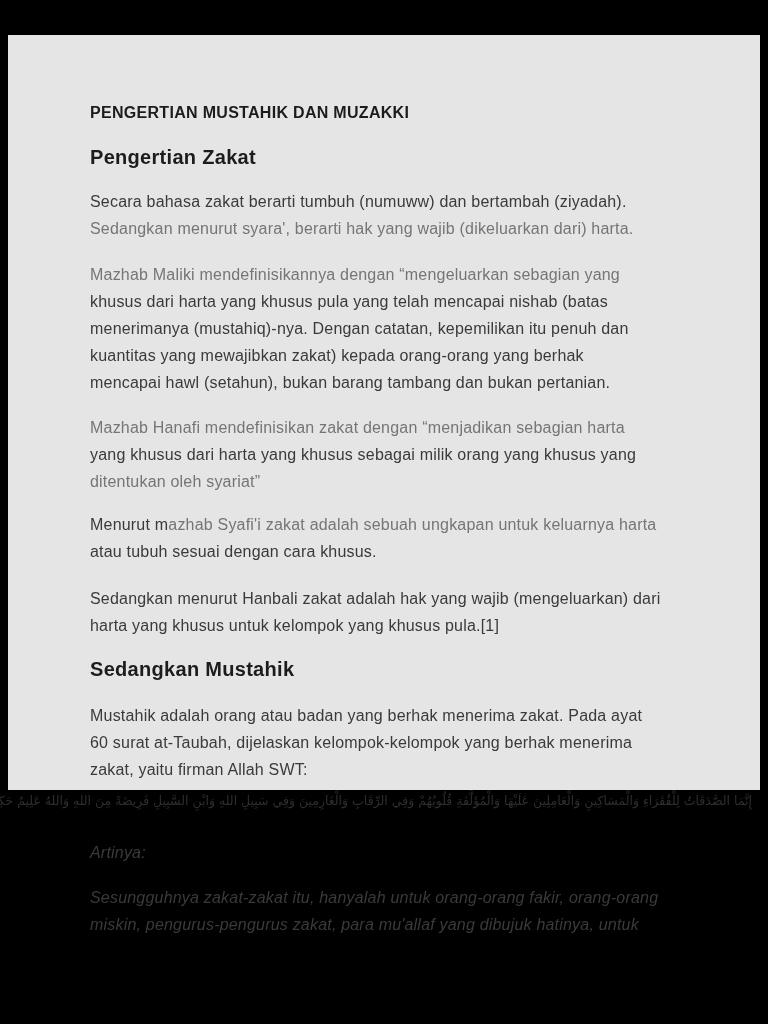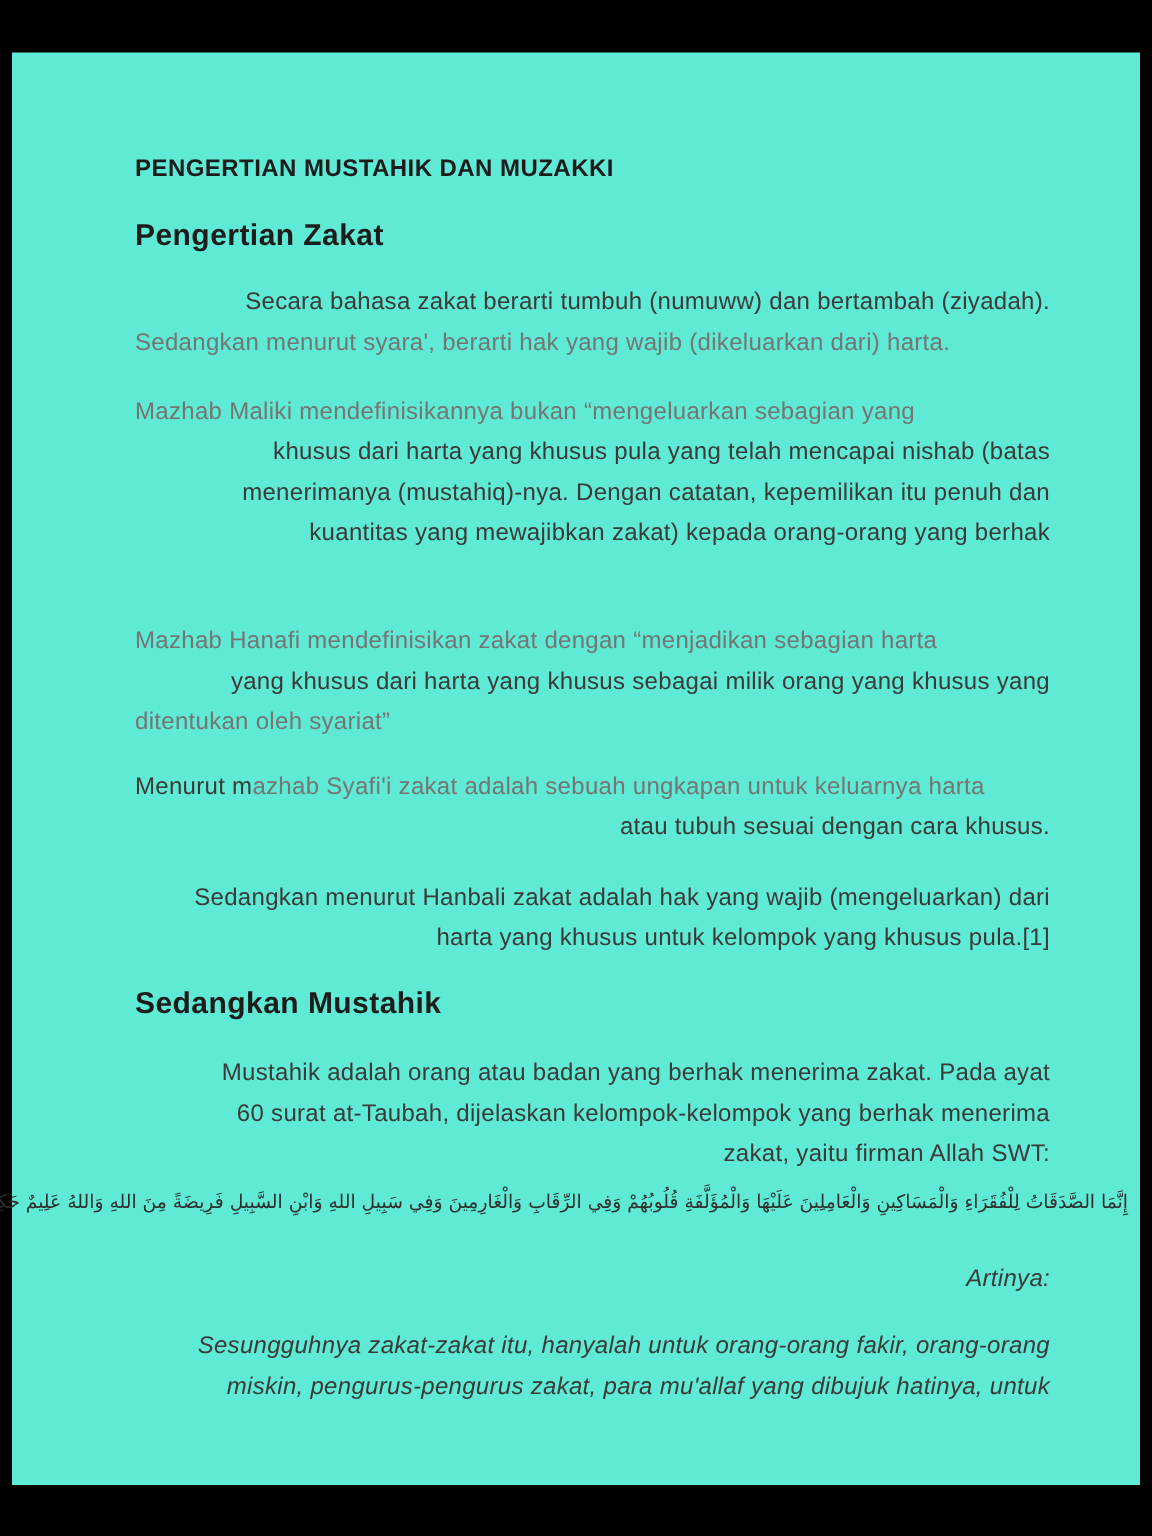--- a/index.html
+++ b/index.html
@@ -6,22 +6,22 @@
   body{
     width:768px;height:1024px;
     background:#000000;
     position:relative;
     font-family:"Liberation Sans","DejaVu Sans",sans-serif;
     overflow:hidden;
   }
   .page{
     position:absolute;
     left:8px;top:35px;
-    width:752px;height:955px;
-    background:#5eead4;
+    width:752px;height:755px;
+    background:#e5e5e5;
   }
   .blk{
     position:absolute;
     left:82px;right:60px;
     font-size:16px;
     line-height:27px;
     letter-spacing:0.2px;
     color:#3a3a3a;
   }
   .h1{
@@ -30,21 +30,21 @@
     color:#1c1c1c;
     letter-spacing:0.3px;
   }
   .h2{
     font-weight:bold;
     font-size:20px;
     color:#1c1c1c;
     letter-spacing:0.3px;
   }
   .ln{white-space:nowrap;}
-  .d{color:#3a3a3a;text-align:right;}
+  .d{color:#3a3a3a;}
   .g{color:#757575;}
   .it{font-style:italic;}
   .arabic{
     left:86px;right:8px;
     direction:rtl;
     text-align:right;
     font-family:"DejaVu Sans",sans-serif;
     font-size:12.5px;
     line-height:20px;
     color:#2e2e2e;
@@ -60,24 +60,25 @@
   <div class="blk h1" style="top:64px;">PENGERTIAN MUSTAHIK DAN MUZAKKI</div>
 
   <div class="blk h2" style="top:109px;">Pengertian Zakat</div>
 
   <div class="blk" style="top:153px;">
     <div class="ln d">Secara bahasa zakat berarti tumbuh (numuww) dan bertambah (ziyadah).</div>
     <div class="ln g">Sedangkan menurut syara', berarti hak yang wajib (dikeluarkan dari) harta.</div>
   </div>
 
   <div class="blk" style="top:226px;">
-    <div class="ln g">Mazhab Maliki mendefinisikannya bukan “mengeluarkan sebagian yang</div>
+    <div class="ln g">Mazhab Maliki mendefinisikannya dengan “mengeluarkan sebagian yang</div>
     <div class="ln d">khusus dari harta yang khusus pula yang telah mencapai nishab (batas</div>
     <div class="ln d">menerimanya (mustahiq)-nya. Dengan catatan, kepemilikan itu penuh dan</div>
     <div class="ln d">kuantitas yang mewajibkan zakat) kepada orang-orang yang berhak</div>
+    <div class="ln d">mencapai hawl (setahun), bukan barang tambang dan bukan pertanian.</div>
   </div>
 
   <div class="blk" style="top:379px;">
     <div class="ln g">Mazhab Hanafi mendefinisikan zakat dengan “menjadikan sebagian harta</div>
     <div class="ln d">yang khusus dari harta yang khusus sebagai milik orang yang khusus yang</div>
     <div class="ln g">ditentukan oleh syariat”</div>
   </div>
 
   <div class="blk" style="top:476px;">
     <div class="ln"><span class="d">Menurut m</span><span class="g">azhab Syafi'i zakat adalah sebuah ungkapan untuk keluarnya harta</span></div>

